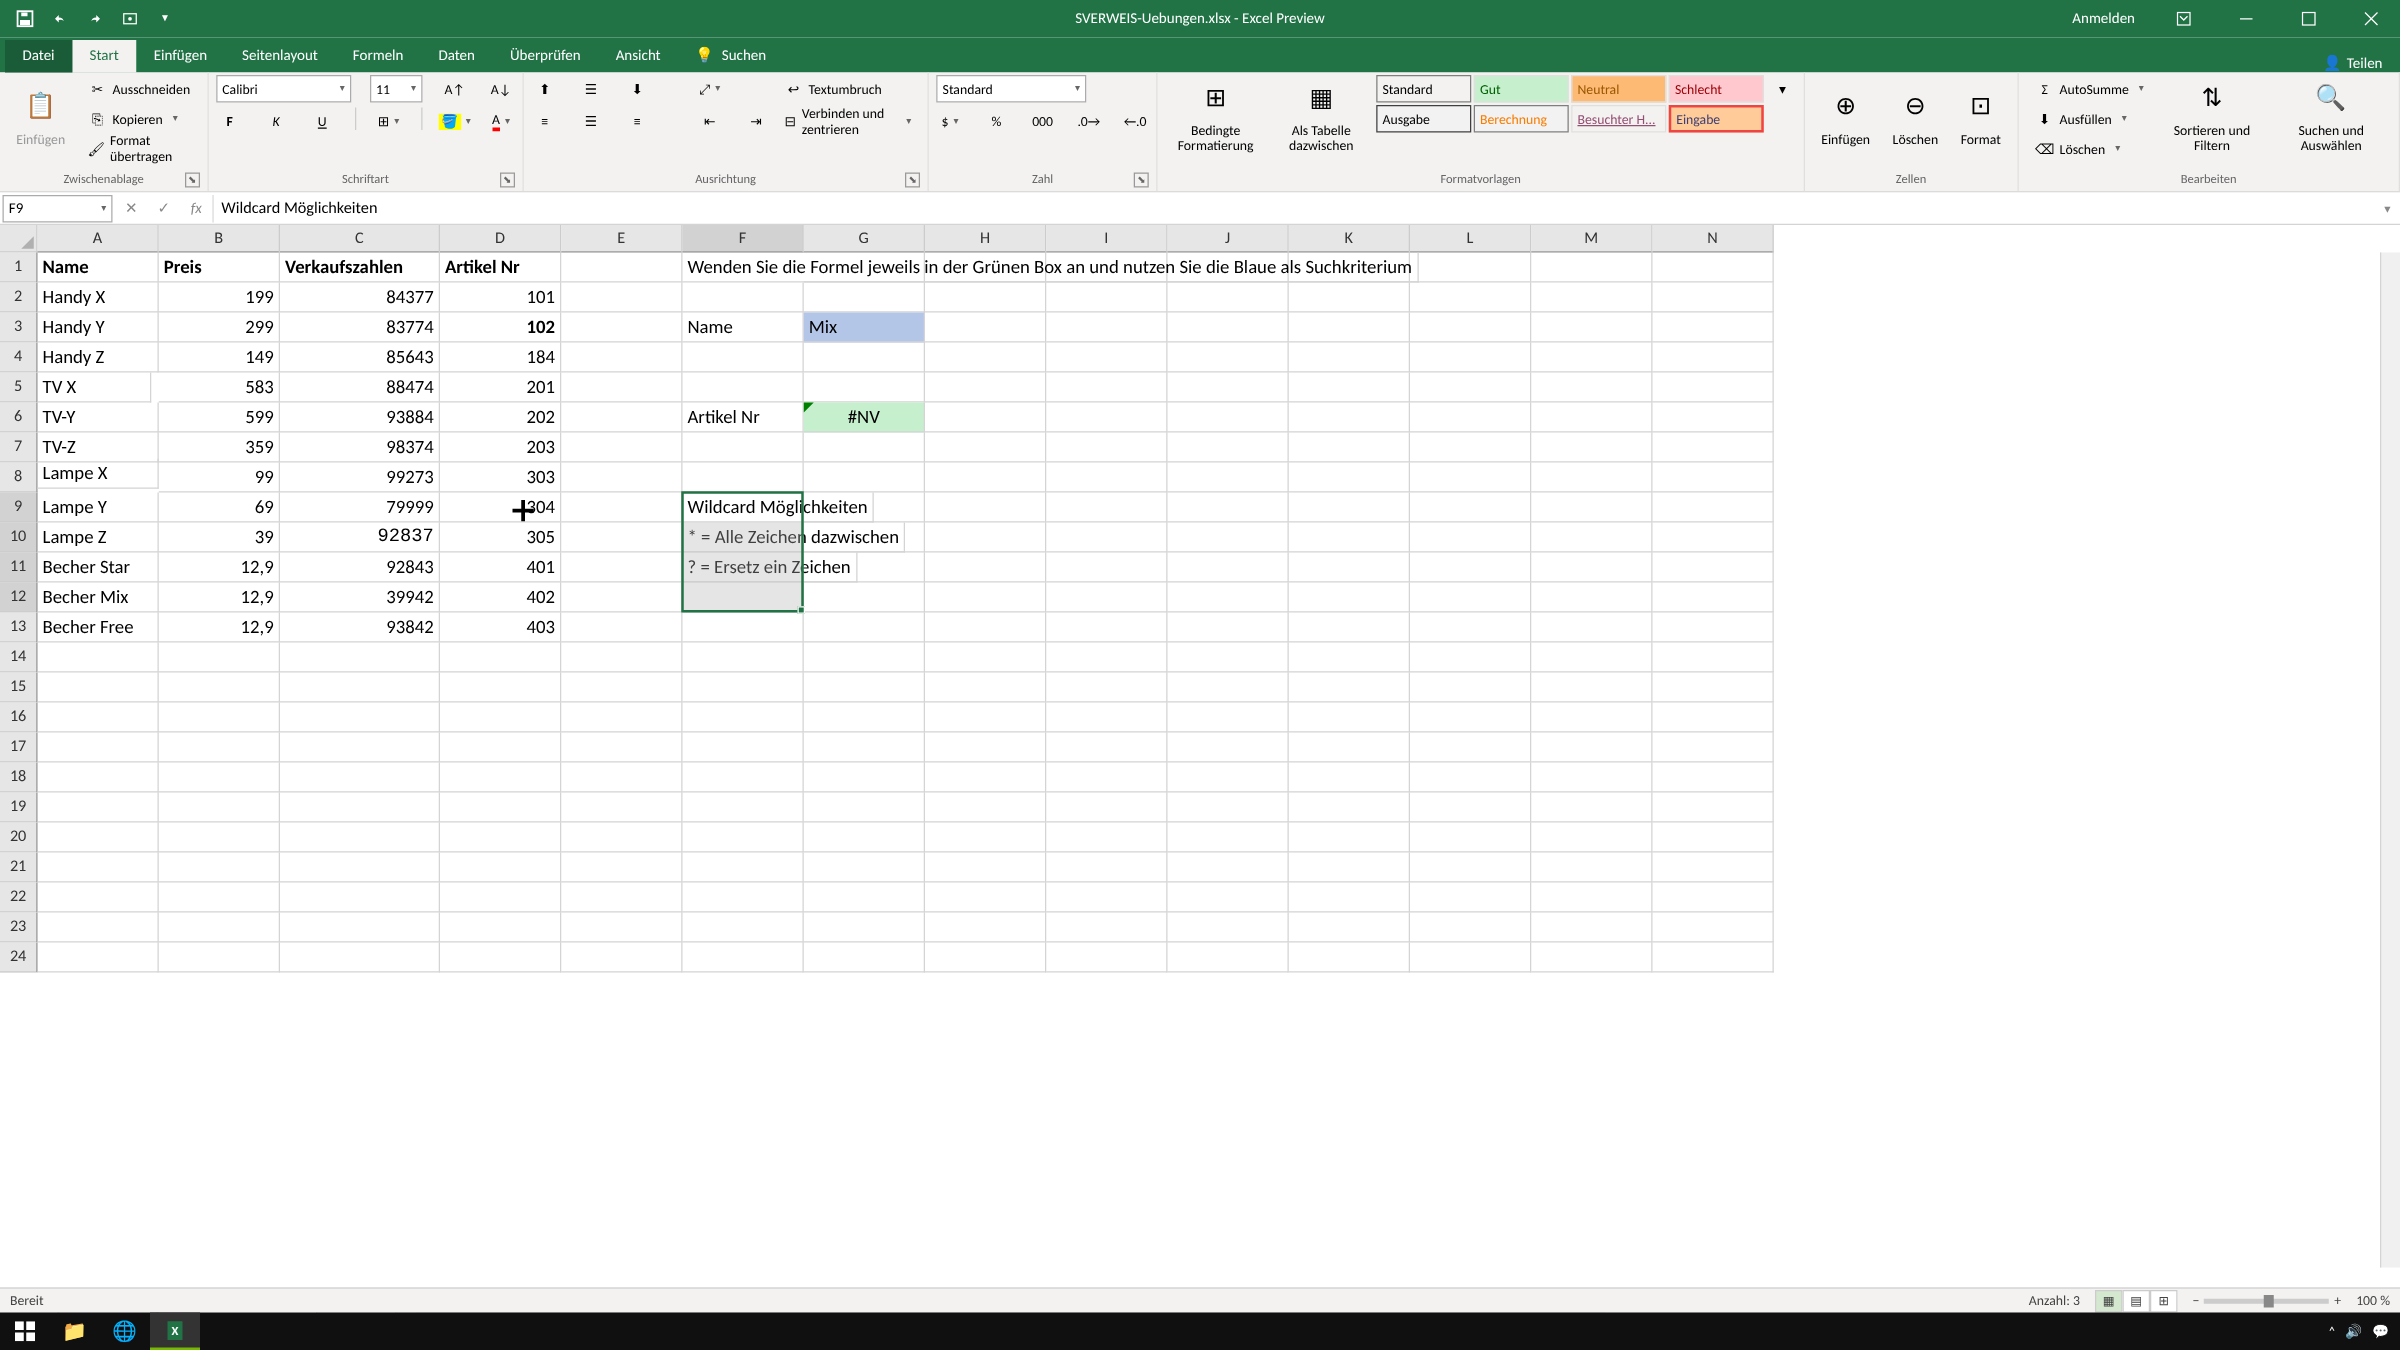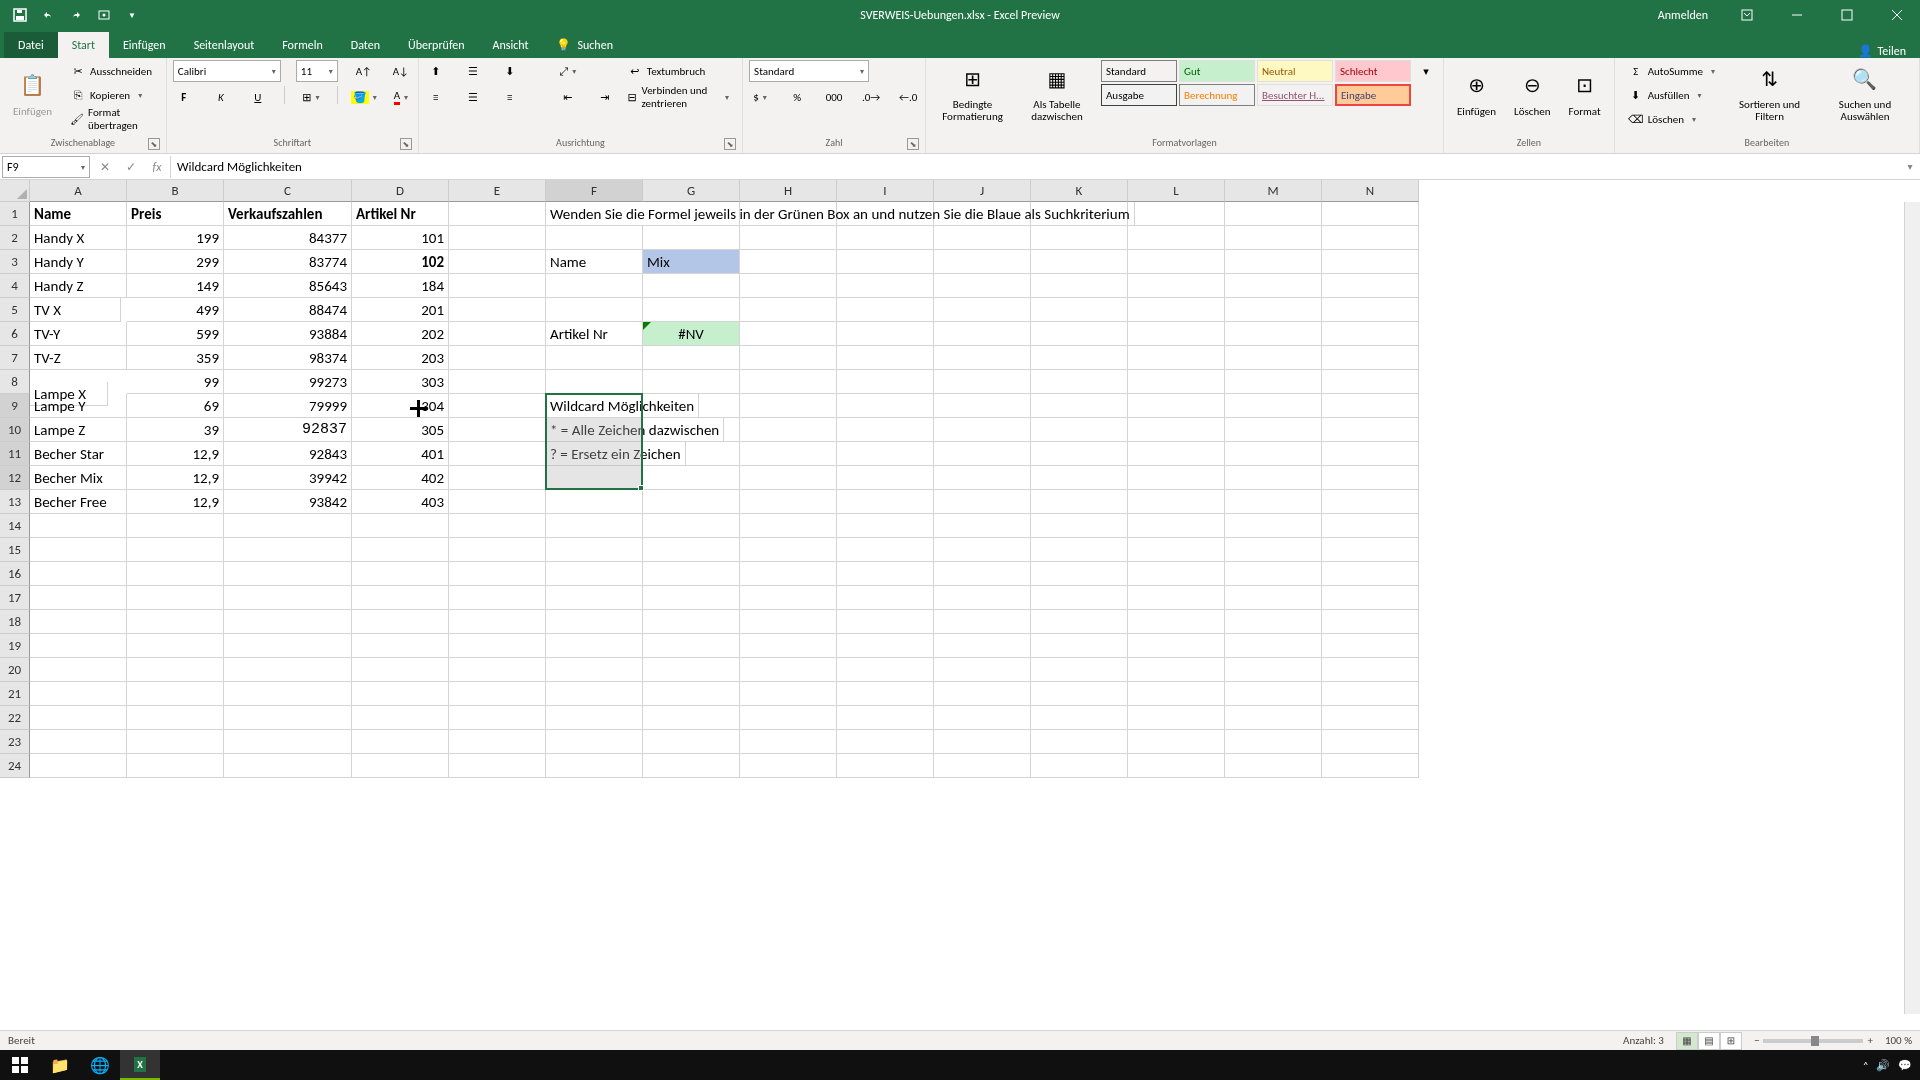--- a/index.html
+++ b/index.html
@@ -300,21 +300,21 @@
         <div class="ricon-lg">⊞</div>
         <span style="line-height:1.1;">Bedingte Formatierung</span>
       </div>
       <div class="rbtn rbtn-big">
         <div class="ricon-lg">▦</div>
         <span style="line-height:1.1;">Als Tabelle dazwischen</span>
       </div>
       <div class="styles-gallery">
         <div class="style-cell" style="border:1px solid #7f7f7f;">Standard</div>
         <div class="style-cell" style="background:#c6efce;color:#006100;">Gut</div>
-        <div class="style-cell" style="background:#fef9c3;color:#9c5700;">Neutral</div>
+        <div class="style-cell" style="background:#fdba74;color:#9c5700;">Neutral</div>
         <div class="style-cell" style="background:#ffc7ce;color:#9c0006;">Schlecht</div>
         <div class="style-cell" style="background:#f2f2f2;border:1px solid #3f3f3f;">Ausgabe</div>
         <div class="style-cell" style="background:#f2f2f2;color:#fa7d00;border:1px solid #7f7f7f;">Berechnung</div>
         <div class="style-cell" style="color:#954f72;text-decoration:underline;">Besuchter H...</div>
         <div class="style-cell" style="background:#ffcc99;color:#3f3f76;border:2px solid #ef4444;">Eingabe</div>
       </div>
       <div class="vstack" style="justify-content:center;">
         <div class="rbtn-sm">▾</div>
       </div>
     </div>
@@ -717,32 +717,32 @@
       <div class="cell r" style="left: 322px; top: 24px; width: 97px;">101</div>
       <div class="cell" style="left: 0px; top: 48px; width: 97px;">Handy Y</div>
       <div class="cell r" style="left: 97px; top: 48px; width: 97px;">299</div>
       <div class="cell r" style="left: 194px; top: 48px; width: 128px;">83774</div>
       <div class="cell r" style="left: 322px; top: 48px; width: 97px; font-weight: bold;">102</div>
       <div class="cell" style="left: 0px; top: 72px; width: 97px;">Handy Z</div>
       <div class="cell r" style="left: 97px; top: 72px; width: 97px;">149</div>
       <div class="cell r" style="left: 194px; top: 72px; width: 128px;">85643</div>
       <div class="cell r" style="left: 322px; top: 72px; width: 97px;">184</div>
       <div class="cell" style="left: 0px; top: 96px; width: 91px;">TV X</div>
-      <div class="cell r" style="left: 97px; top: 96px; width: 97px;">499</div>
+      <div class="cell r" style="left: 97px; top: 96px; width: 97px;">583</div>
       <div class="cell r" style="left: 194px; top: 96px; width: 128px;">88474</div>
       <div class="cell r" style="left: 322px; top: 96px; width: 97px;">201</div>
       <div class="cell" style="left: 0px; top: 120px; width: 97px;">TV-Y</div>
       <div class="cell r" style="left: 97px; top: 120px; width: 97px;">599</div>
       <div class="cell r" style="left: 194px; top: 120px; width: 128px;">93884</div>
       <div class="cell r" style="left: 322px; top: 120px; width: 97px;">202</div>
       <div class="cell" style="left: 0px; top: 144px; width: 97px;">TV-Z</div>
       <div class="cell r" style="left: 97px; top: 144px; width: 97px;">359</div>
       <div class="cell r" style="left: 194px; top: 144px; width: 128px;">98374</div>
       <div class="cell r" style="left: 322px; top: 144px; width: 97px;">203</div>
-      <div class="cell" style="left: 0px; top: 180px; width: 78px;">Lampe X</div>
+      <div class="cell" style="left: 0px; top: 165px; width: 97px;">Lampe X</div>
       <div class="cell r" style="left: 97px; top: 168px; width: 97px;">99</div>
       <div class="cell r" style="left: 194px; top: 168px; width: 128px;">99273</div>
       <div class="cell r" style="left: 322px; top: 168px; width: 97px;">303</div>
       <div class="cell" style="left: 0px; top: 192px; width: 97px;">Lampe Y</div>
       <div class="cell r" style="left: 97px; top: 192px; width: 97px;">69</div>
       <div class="cell r" style="left: 194px; top: 192px; width: 128px;">79999</div>
       <div class="cell r" style="left: 322px; top: 192px; width: 97px;">304</div>
       <div class="cell" style="left: 0px; top: 216px; width: 97px;">Lampe Z</div>
       <div class="cell r" style="left: 97px; top: 216px; width: 97px;">39</div>
       <div class="cell r" style="left: 194px; top: 216px; width: 128px; font-family: Liberation Mono, monospace;">92837</div>

